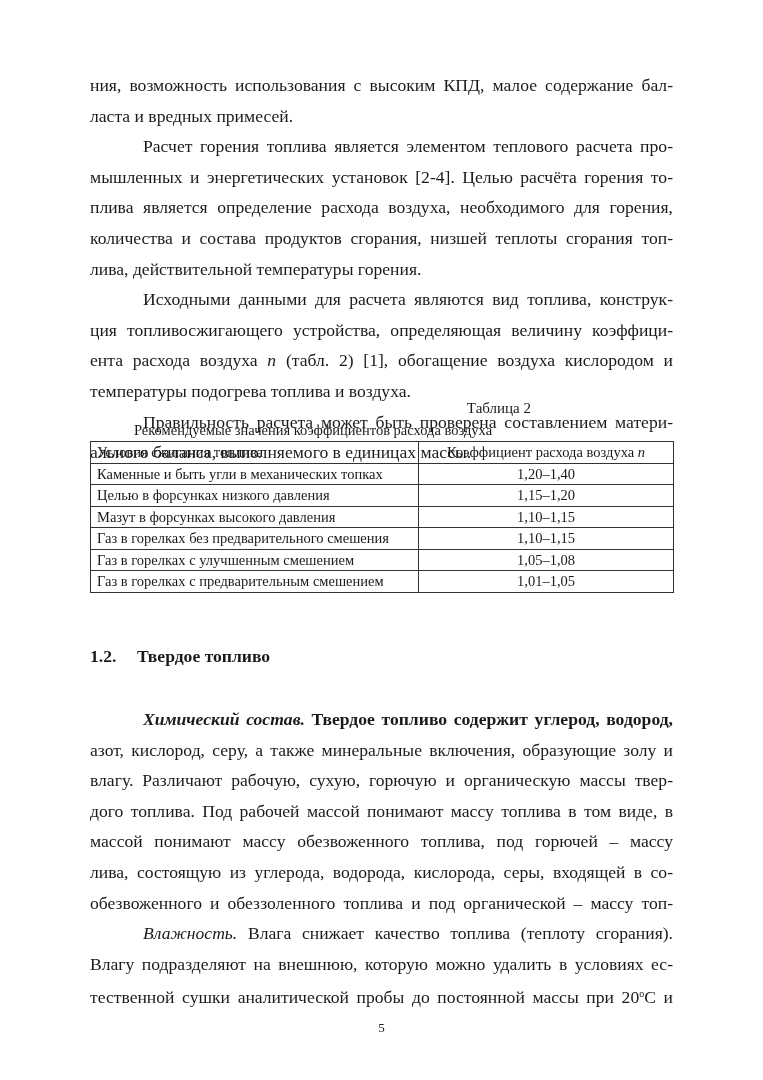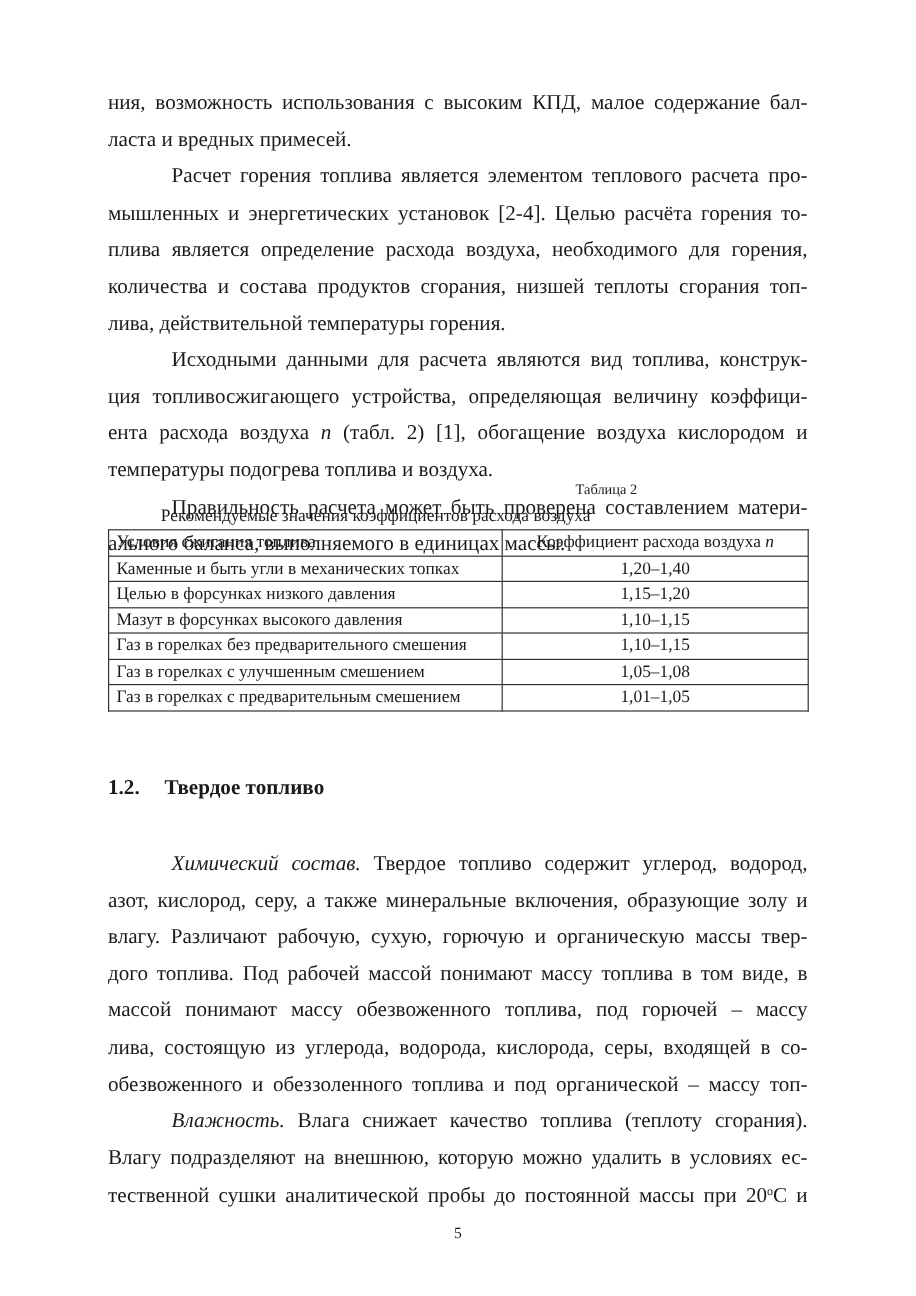--- a/index.html
+++ b/index.html
@@ -14,21 +14,21 @@
       font-size: 17.6px; line-height: 30.6px;
       text-align: justify;
     }
     .para { margin: 0; text-indent: 53px; }
     .para.noindent { text-indent: 0; }
     .line { display: block; text-align: justify; text-align-last: justify; white-space: nowrap; }
     .line.last { text-align-last: left; }
     .it { font-style: italic; }
     .table-label {
       position: absolute; right: 90px; top: 398px;
-      font-size: 12px; line-height: 20px;
+      font-size: 15px; line-height: 20px;
     }
     .table-caption {
       position: absolute; left: 134px; top: 420px;
       font-size: 14.5px; line-height: 20px;
     }
     table.coef {
       position: absolute; left: 90px; top: 441px;
       width: 584px; border-collapse: collapse;
       font-size: 14.5px;
     }
@@ -115,21 +115,21 @@
       </tr>
     </tbody>
   </table>
 
   <div class="heading">
     <span class="num">1.2.</span><span>Твердое топливо</span>
   </div>
 
   <div class="text-block" style="top: 704px;">
     <p class="para noindent">
-      <span class="line" style="padding-left:53px;"><span class="it">Химический состав.</span> <span>Твердое топливо содержит углерод, водород,</span></span>
+      <span class="line" style="padding-left:53px;font-weight:bold;"><span class="it">Химический состав.</span> <span>Твердое топливо содержит углерод, водород,</span></span>
       <span class="line">азот, кислород, серу, а также минеральные включения, образующие золу и</span>
       <span class="line">влагу. Различают рабочую, сухую, горючую и органическую массы твер-</span>
       <span class="line">дого топлива. Под рабочей массой понимают массу топлива в том виде, в</span>
       <span class="line">массой понимают массу обезвоженного топлива, под горючей – массу</span>
       <span class="line">лива, состоящую из углерода, водорода, кислорода, серы, входящей в со-</span>
       <span class="line">обезвоженного и обеззоленного топлива и под органической – массу топ-</span>
     </p>
     <p class="para noindent">
       <span class="line" style="padding-left:53px;"><span class="it">Влажность.</span> <span>Влага снижает качество топлива (теплоту сгорания).</span></span>
       <span class="line">Влагу подразделяют на внешнюю, которую можно удалить в условиях ес-</span>

